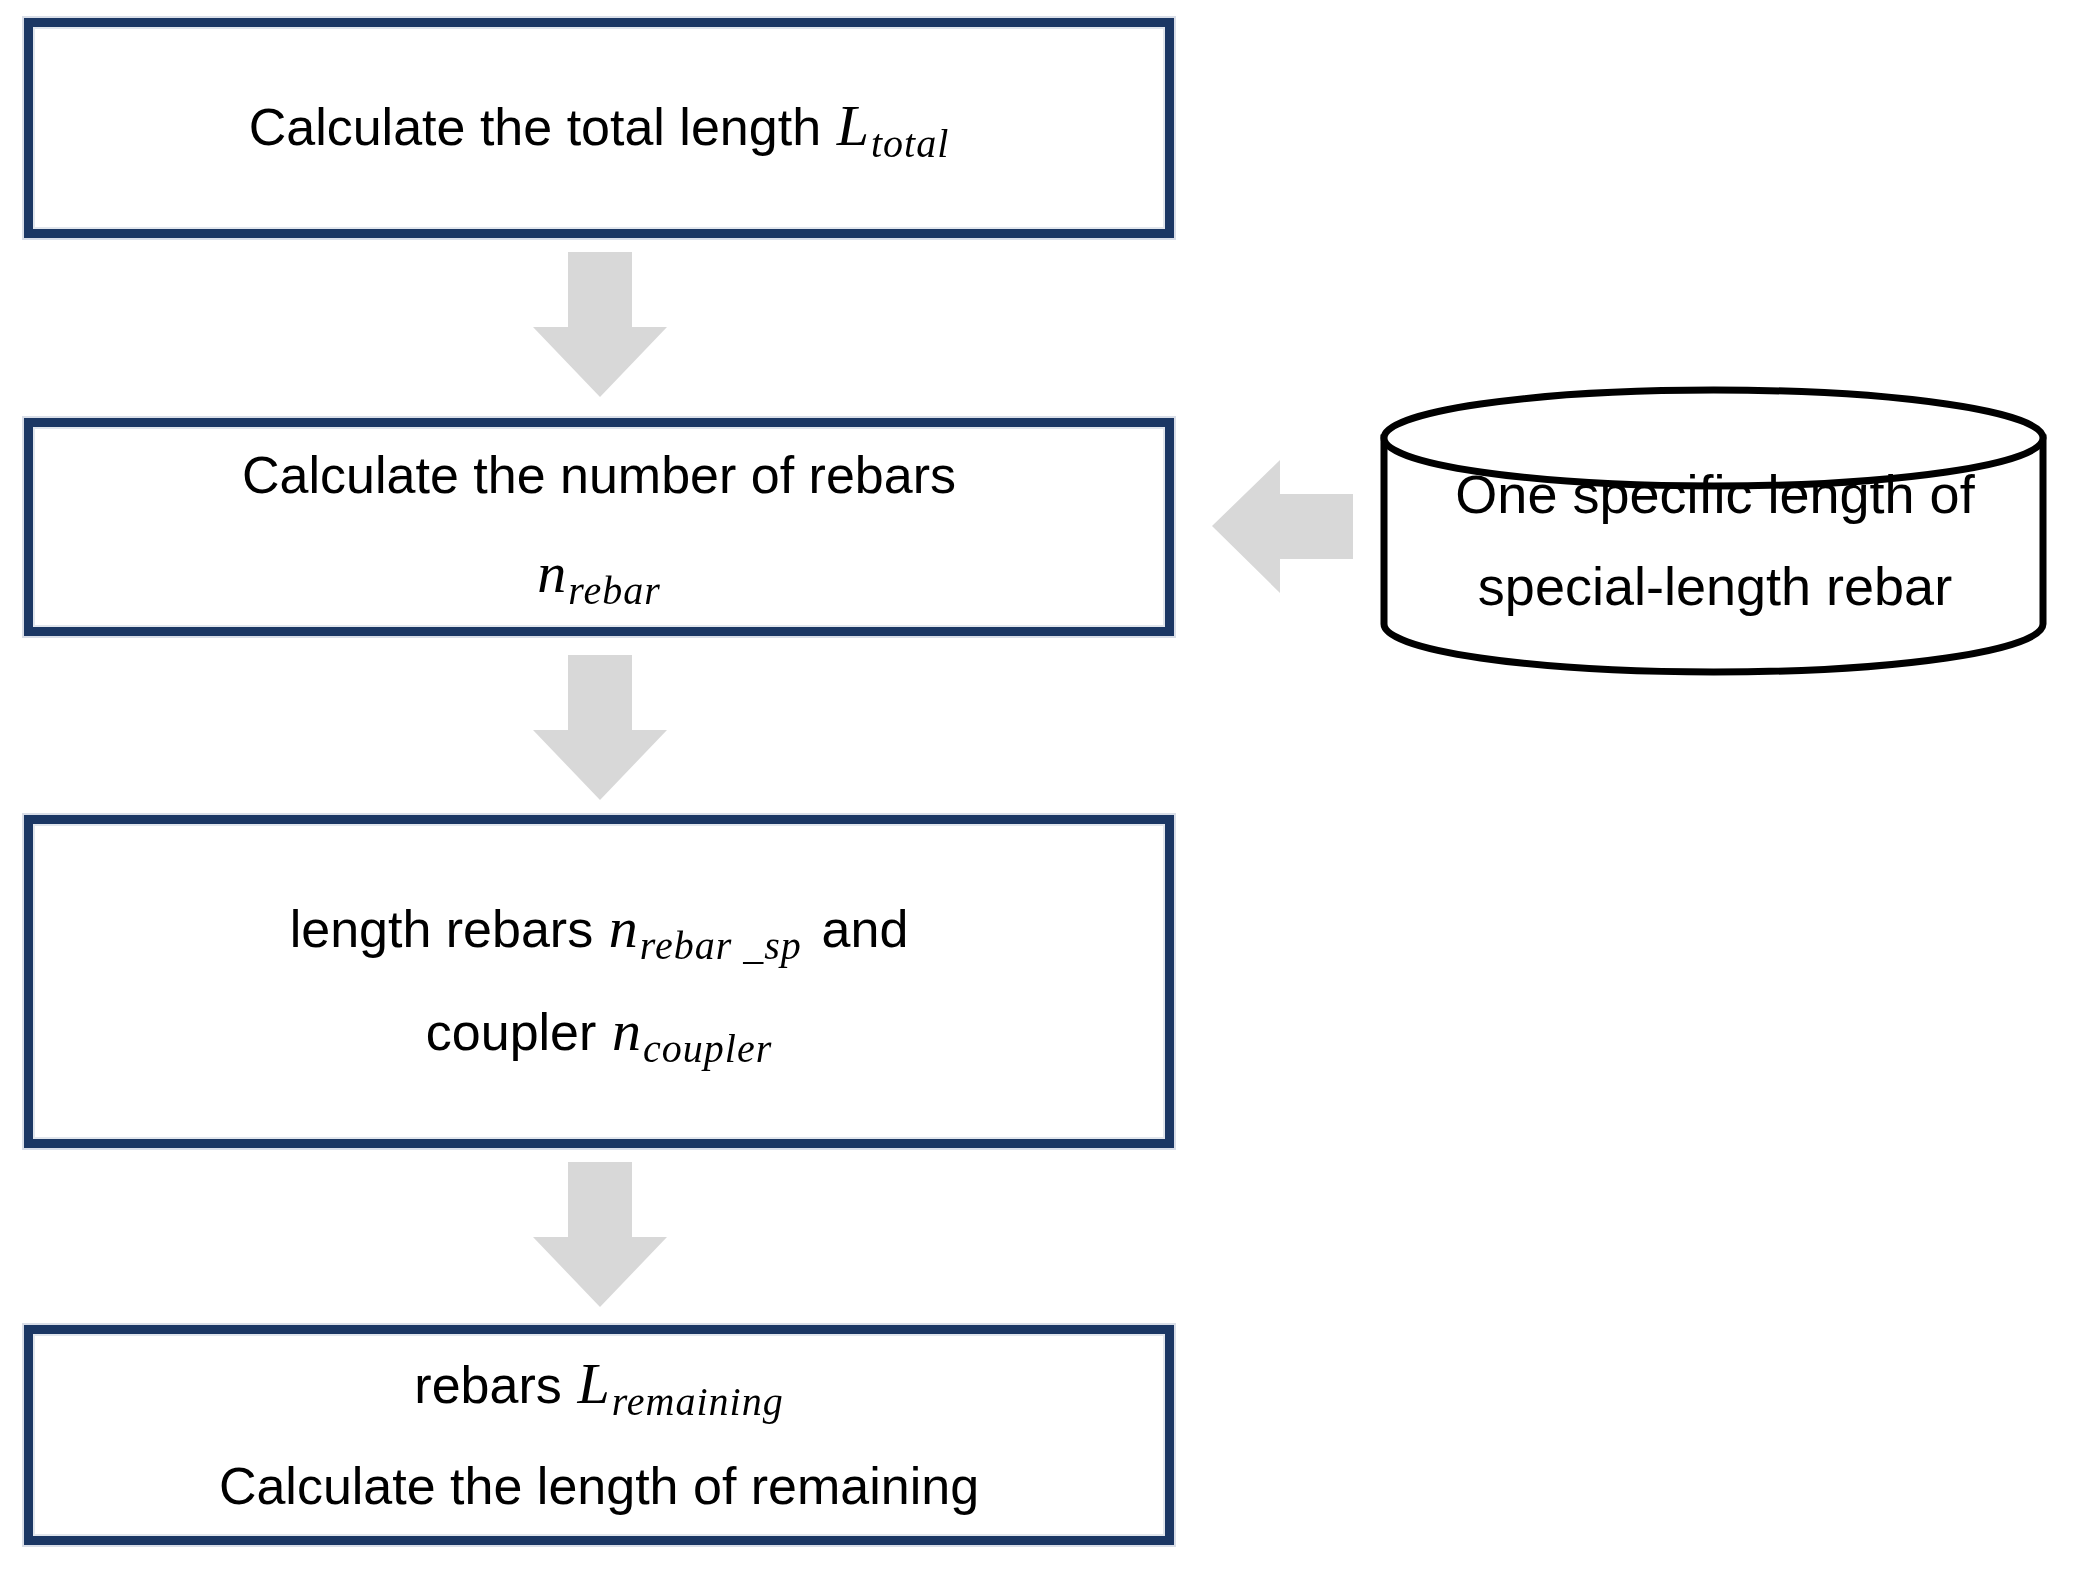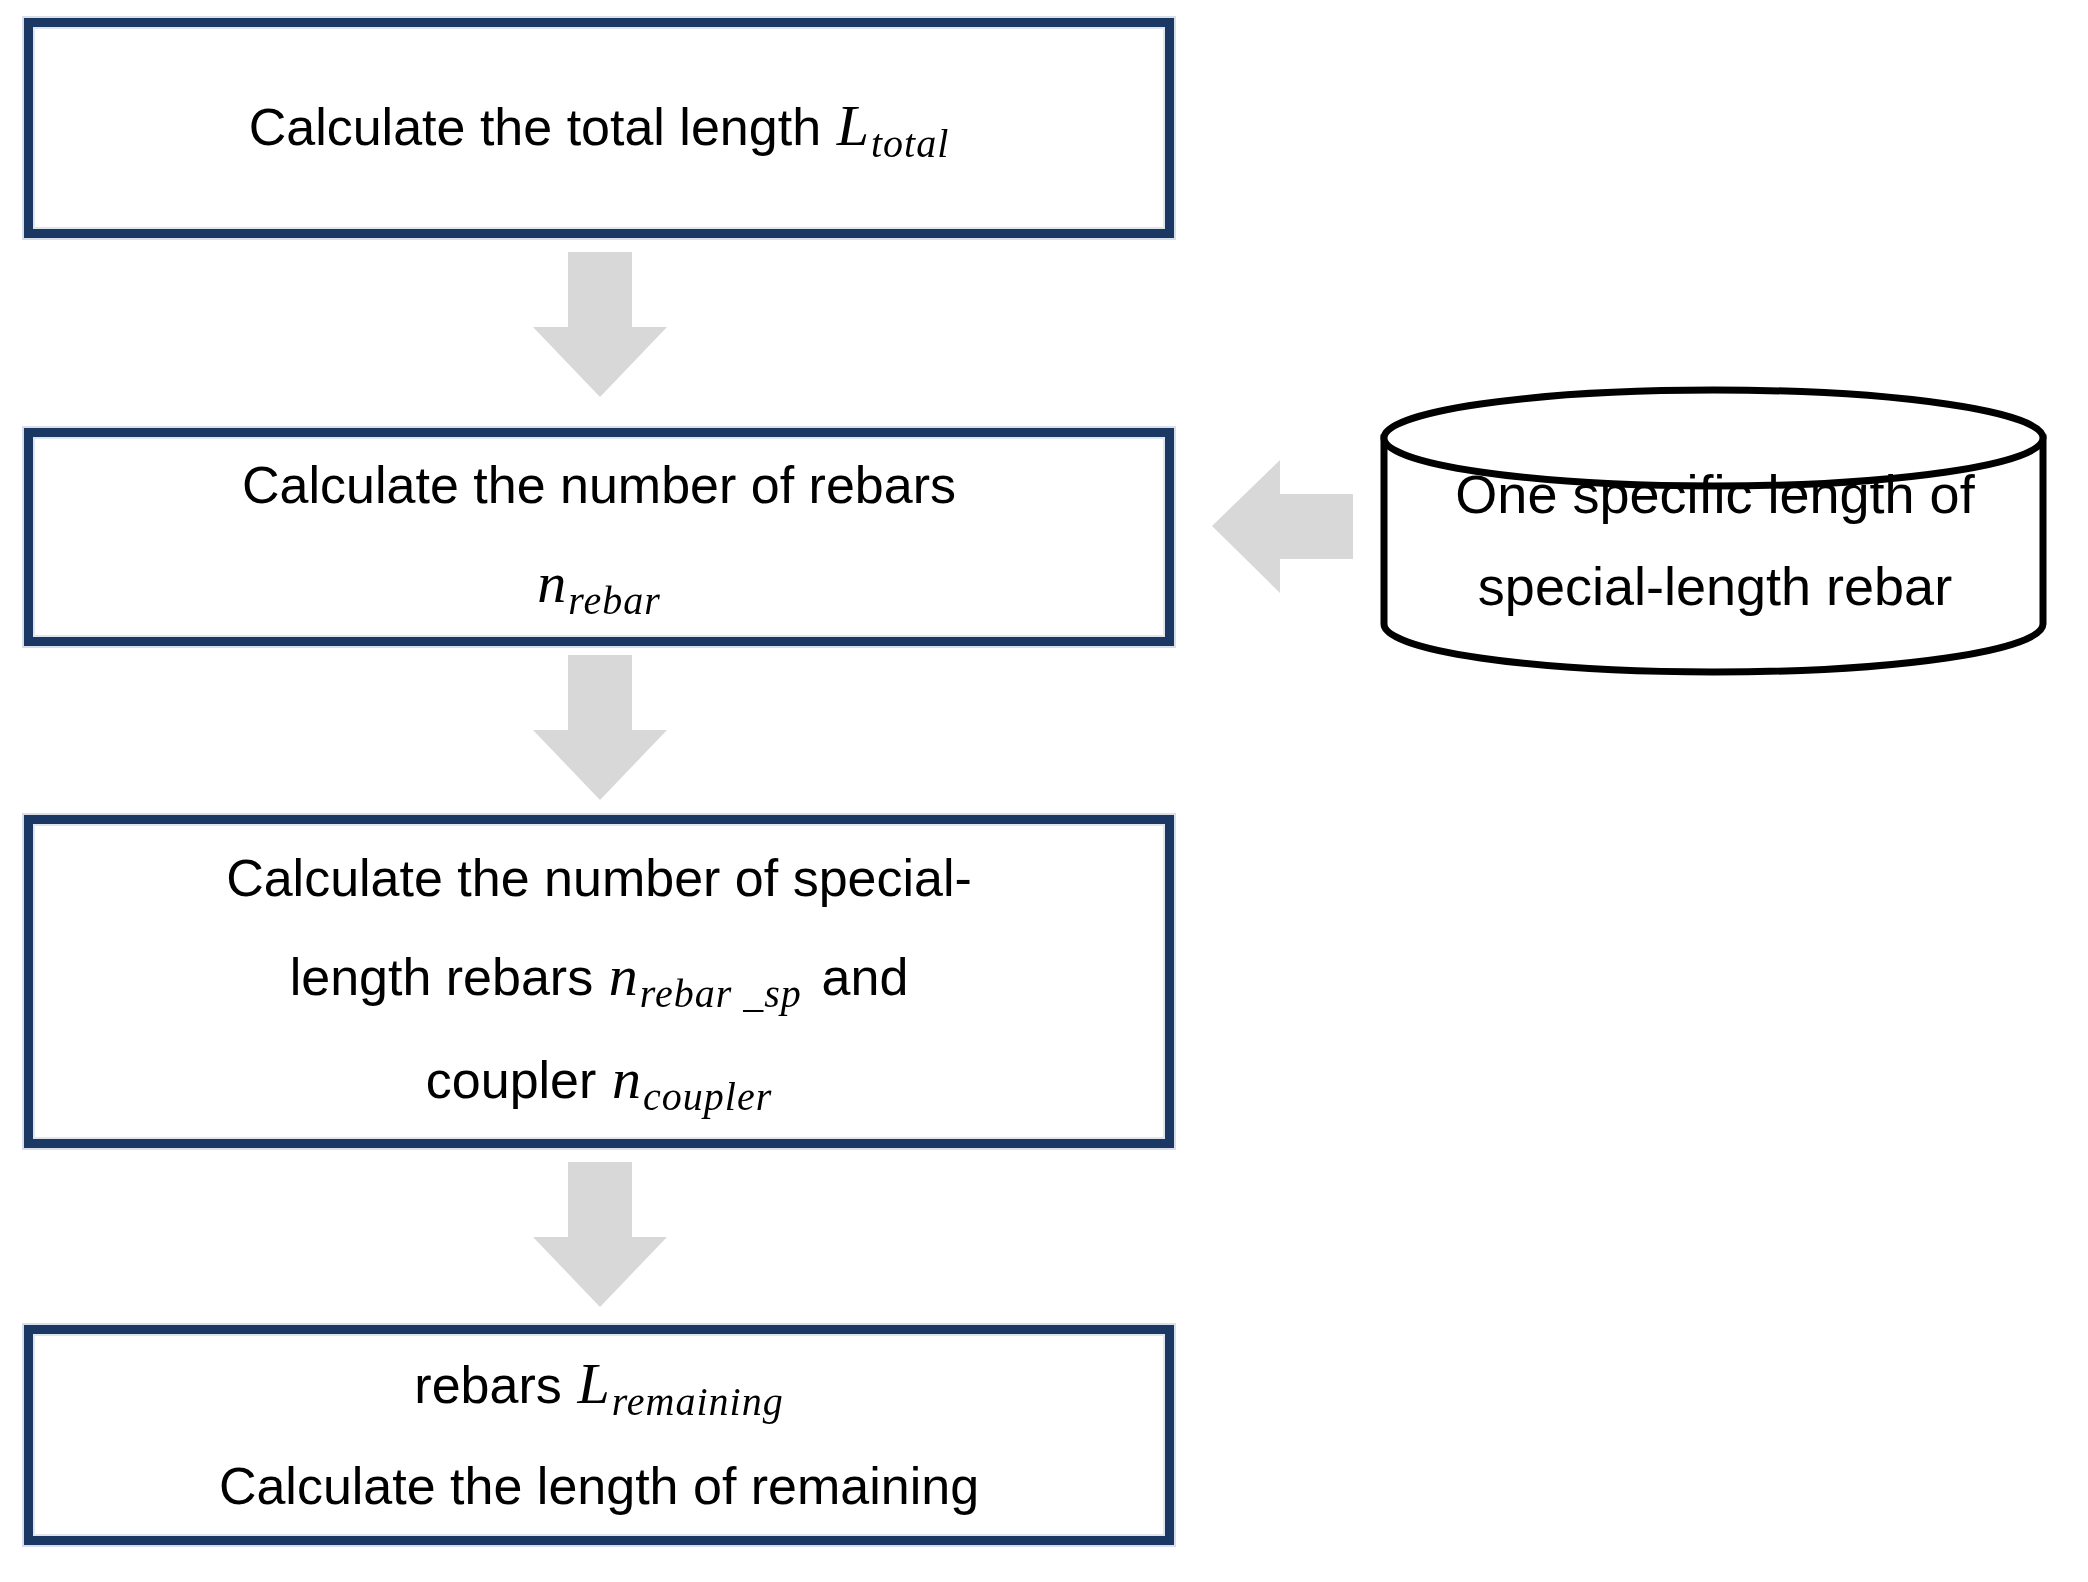--- a/index.html
+++ b/index.html
@@ -23,21 +23,21 @@
     position:absolute;
     left:24px;width:1150px;
     box-sizing:border-box;
     border:9px solid var(--box-border);
     background:var(--box-fill);
     box-shadow:0 0 0 2px rgba(170,182,204,.45), inset 0 0 0 2px rgba(170,182,204,.35);
     display:flex;flex-direction:column;justify-content:center;align-items:center;
     text-align:center;
   }
   #box1{top:18px;height:220px;}
-  #box2{top:428px;height:218px;}
+  #box2{top:418px;height:218px;}
   #box3{top:815px;height:333px;}
   #box4{top:1325px;height:220px;}
   .line{
     line-height:97px;
     white-space:nowrap;
     font-size:52px;
   }
   .t{font-family:"Liberation Sans",sans-serif;}
   .mv{
     font-family:"Liberation Serif","DejaVu Serif",serif;
@@ -111,23 +111,20 @@
     <div>One specific length of</div>
     <div>special-length rebar</div>
   </div>
 
   <svg class="arrow" id="arrow-down-2" width="134" height="145" viewBox="0 0 134 145" aria-hidden="true">
     <polygon points="35,0 99,0 99,75 134,75 67,145 0,75 35,75"></polygon>
   </svg>
 
   <div class="box" id="box3">
     <div class="line">
-      <span class="t">Calculate the number of special-</span>
-    </div>
-    <div class="line">
       <span class="t">length rebars</span><span class="mv">n</span><span class="ms">rebar _sp</span><span class="t t-suffix">and</span>
     </div>
     <div class="line">
       <span class="t">coupler</span><span class="mv">n</span><span class="ms">coupler</span>
     </div>
   </div>
 
   <svg class="arrow" id="arrow-down-3" width="134" height="145" viewBox="0 0 134 145" aria-hidden="true">
     <polygon points="35,0 99,0 99,75 134,75 67,145 0,75 35,75"></polygon>
   </svg>

